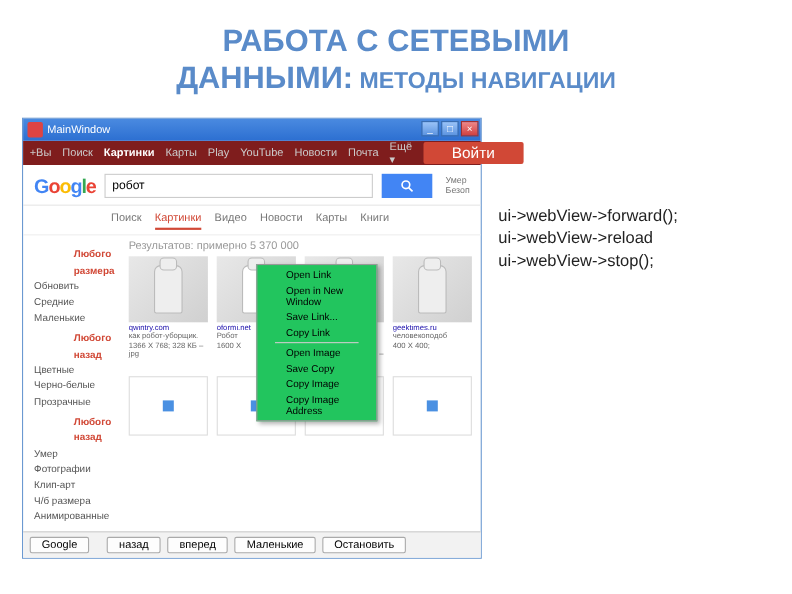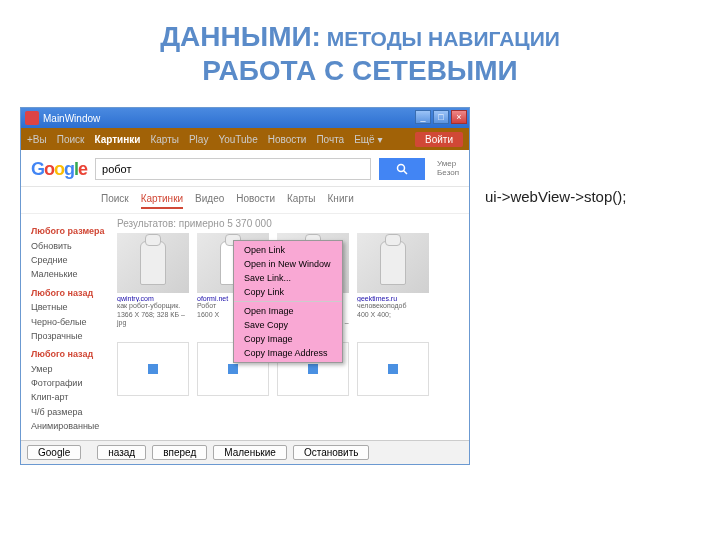--- a/index.html
+++ b/index.html
@@ -1,73 +1,73 @@
 <!DOCTYPE html>
 <html><head>
 <meta charset="utf-8">
 <style>
   * { box-sizing: border-box; margin: 0; padding: 0; }
   body { font-family: Arial, sans-serif; width: 720px; height: 540px; background: #fff; position: relative; }
   .slide-title { text-align: center; padding: 20px 40px 10px; font-size: 28px; font-weight: bold; color: #5a8bc9; line-height: 1.2; }
   .slide-title .line2 { font-size: 21px; }
   .content-row { display: flex; padding: 10px 10px 10px 20px; gap: 15px; }
-  .window { width: 450px; border: 1px solid #6b99d1; background: #fff; font-size: 10px; }
+  .window { width: 418px; border: 1px solid #6b99d1; background: #fff; font-size: 10px; }
   .titlebar { background: linear-gradient(#4a8ae0, #2c6fd1); color: #fff; height: 20px; display: flex; align-items: center; padding: 0 4px; position: relative; }
   .titlebar .icon { width: 14px; height: 14px; background: #d44; border-radius: 2px; margin-right: 4px; }
   .winbtns { position: absolute; right: 2px; top: 2px; display: flex; gap: 2px; }
   .winbtn { width: 16px; height: 14px; background: linear-gradient(#9bc3f7,#5c94e0); border: 1px solid #3a6db0; font-size: 9px; display:flex; align-items:center; justify-content:center; color:#fff; }
   .winbtn.close { background: linear-gradient(#f08888,#d04040); border-color: #a03030; }
-  .google-bar { background: #a16207; color: #ccc; height: 22px; display: flex; align-items: center; padding: 0 6px; gap: 10px; font-size: 10px; }
+  .google-bar { background: #7f1d1d; color: #ccc; height: 22px; display: flex; align-items: center; padding: 0 6px; gap: 10px; font-size: 10px; }
   .google-bar span { cursor: pointer; }
   .google-bar .active { color: #fff; font-weight: bold; }
-  .google-bar .signin { margin-left: auto; background: #d14836; color: #fff; padding: 2px 10px; border-radius: 2px; font-size: 10px; }
+  .google-bar .signin { margin-left: auto; background: #d14836; color: #fff; padding: 2px 26px; border-radius: 2px; font-size: 14px; }
   .search-row { display: flex; align-items: center; padding: 8px 10px 6px; gap: 8px; border-bottom: 1px solid #e5e5e5; }
   .glogo { font-size: 18px; font-weight: bold; letter-spacing: -1px; }
   .glogo span:nth-child(1){color:#4285f4;}
   .glogo span:nth-child(2){color:#ea4335;}
   .glogo span:nth-child(3){color:#fbbc05;}
   .glogo span:nth-child(4){color:#4285f4;}
   .glogo span:nth-child(5){color:#34a853;}
   .glogo span:nth-child(6){color:#ea4335;}
   .searchbox { flex: 1; height: 22px; border: 1px solid #ccc; padding: 0 6px; font-size: 11px; }
   .searchbtn { width: 46px; height: 22px; background: #4285f4; border: none; color: #fff; display:flex; align-items:center; justify-content:center; }
   .safe { font-size: 8px; color: #777; margin-left: 4px; line-height: 1.1; }
   .tabs-row { display: flex; gap: 12px; padding: 6px 12px 4px 80px; font-size: 10px; color: #777; border-bottom: 1px solid #eee; }
   .tabs-row span.active { color: #d14836; border-bottom: 2px solid #d14836; padding-bottom: 3px; }
   .results-area { display: flex; }
   .sidebar { width: 90px; padding: 6px 4px 6px 10px; font-size: 9px; color: #555; line-height: 1.6; }
-  .sidebar .hdr { color: #d14836; font-weight: bold; margin-top: 4px; }
+  .sidebar .hdr { color: #d14836; font-weight: bold; margin-top: 4px; margin-left: 36px; }
   .main-results { flex: 1; padding: 4px 6px; }
   .result-count { font-size: 10px; color: #999; margin-bottom: 4px; }
   .thumbs { display: flex; gap: 8px; margin-bottom: 6px; }
   .thumb { width: 72px; }
   .thumb-img { width: 72px; height: 60px; background: linear-gradient(135deg,#e8e8e8,#d0d0d0); display:flex; align-items:center; justify-content:center; position: relative; overflow: hidden; }
   .robot { width: 26px; height: 44px; background: #eee; border: 1px solid #bbb; border-radius: 6px 6px 2px 2px; position: relative; }
   .robot::before { content:""; position:absolute; top:-8px; left:50%; transform:translateX(-50%); width:14px; height:10px; background:#eee; border:1px solid #bbb; border-radius:4px; }
   .thumb-caption { font-size: 7px; color: #1a0dab; margin-top: 2px; overflow: hidden; white-space: nowrap; text-overflow: ellipsis; }
   .thumb-meta { font-size: 7px; color: #666; line-height: 1.2; }
-  .ctx-menu { position: absolute; background: #f9a8d4; border: 1px solid #999; box-shadow: 2px 2px 4px rgba(0,0,0,0.3); padding: 2px 0; font-size: 9px; width: 110px; }
+  .ctx-menu { position: absolute; background: #22c55e; border: 1px solid #999; box-shadow: 2px 2px 4px rgba(0,0,0,0.3); padding: 2px 16px; font-size: 9px; width: 110px; }
   .ctx-menu div { padding: 2px 10px; }
   .ctx-menu hr { border: none; border-top: 1px solid #ccc; margin: 2px 0; }
   .placeholder-row { display: flex; gap: 8px; }
   .ph { width: 72px; height: 54px; border: 1px solid #ddd; display:flex; align-items:center; justify-content:center; }
   .ph-ico { width: 10px; height: 10px; background: #4a90e2; }
   .bottom-bar { border-top: 1px solid #ccc; padding: 4px 6px; display: flex; gap: 6px; align-items: center; background: #f2f2f2; }
   .bottom-bar button { font-size: 10px; padding: 1px 10px; background: #fdfdfd; border: 1px solid #aaa; border-radius: 2px; }
   .bottom-bar .goog { margin-right: 10px; }
   .code-block { padding-top: 80px; font-size: 15px; line-height: 1.35; color: #222; }
 </style>
 </head>
 <body>
 
 <div class="slide-title">
+  <div>РАБОТА С СЕТЕВЫМИ</div>
   <div>
     <span>ДАННЫМИ:</span><span class="line2"> МЕТОДЫ НАВИГАЦИИ</span>
   </div>
-  <div>РАБОТА С СЕТЕВЫМИ</div>
 </div>
 
 <div class="content-row">
   <div class="window">
     <div class="titlebar">
       <div class="icon"></div>
       <span>MainWindow</span>
       <div class="winbtns">
         <div class="winbtn">_</div>
         <div class="winbtn">□</div>
@@ -198,15 +198,17 @@
     <div class="bottom-bar">
       <button class="goog">Google</button>
       <button>назад</button>
       <button>вперед</button>
       <button>Маленькие</button>
       <button>Остановить</button>
     </div>
   </div>
 
   <div class="code-block">
+    <div>ui-&gt;webView-&gt;forward();</div>
+    <div>ui-&gt;webView-&gt;reload</div>
     <div>ui-&gt;webView-&gt;stop();</div>
   </div>
 </div>
 
 </body></html>

